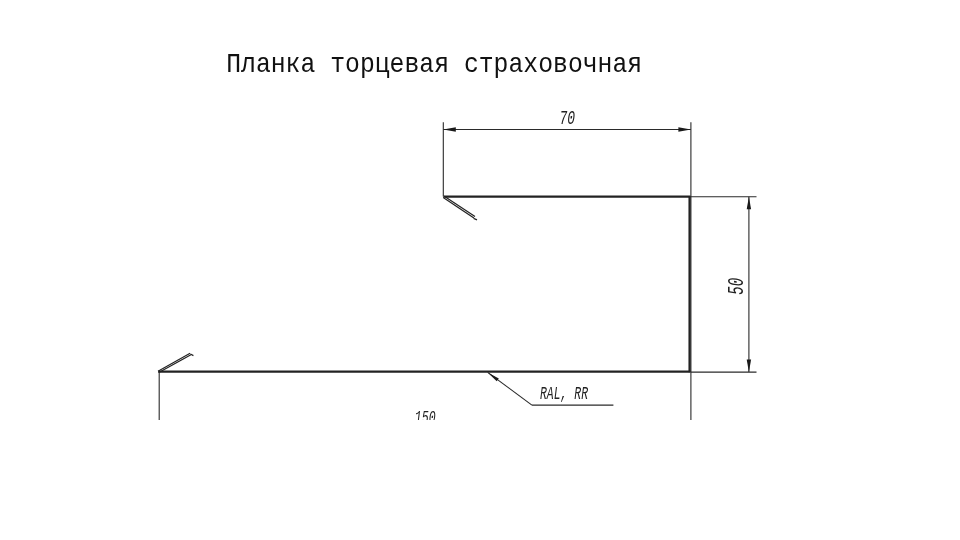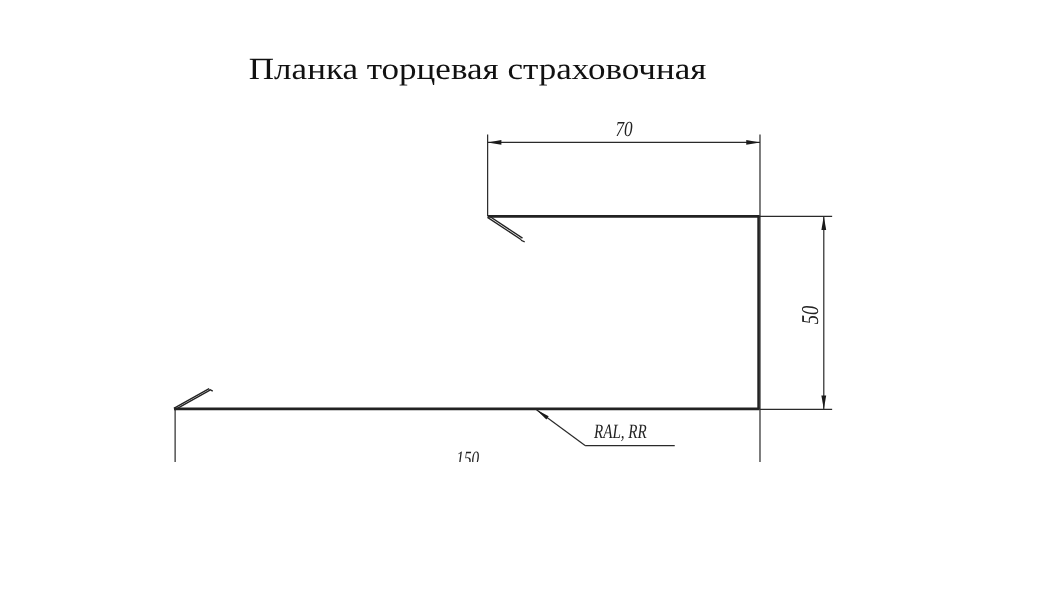--- a/index.html
+++ b/index.html
@@ -1,17 +1,17 @@
 <!DOCTYPE html>
 <html><head>
 <meta charset="utf-8">
 <style>
 html,body{margin:0;padding:0;background:#ffffff;}
 #page{position:relative;width:960px;height:420px;background:#c4b5fd;overflow:hidden;
-font-family:Liberation Serif, serif;}
+font-family:Liberation Mono, monospace;}
 </style>
 </head>
 <body>
 <div id="page">
 <svg width="960" height="540" viewBox="0 0 960 540" xmlns="http://www.w3.org/2000/svg">
 
   <rect x="0" y="0" width="960" height="540" fill="#ffffff"></rect>
 
   <text x="226.2" y="72" font-size="28" fill="#111111" textLength="416" lengthAdjust="spacingAndGlyphs">Планка торцевая страховочная</text>
 

